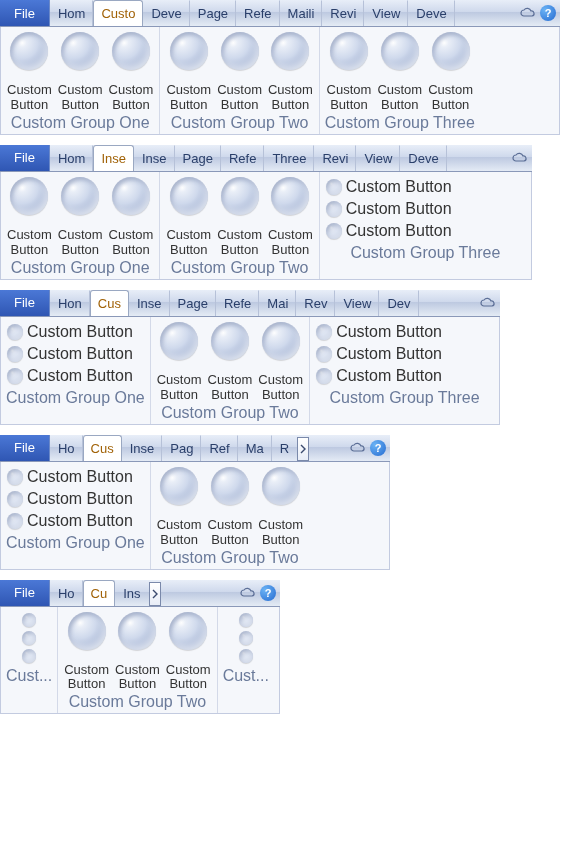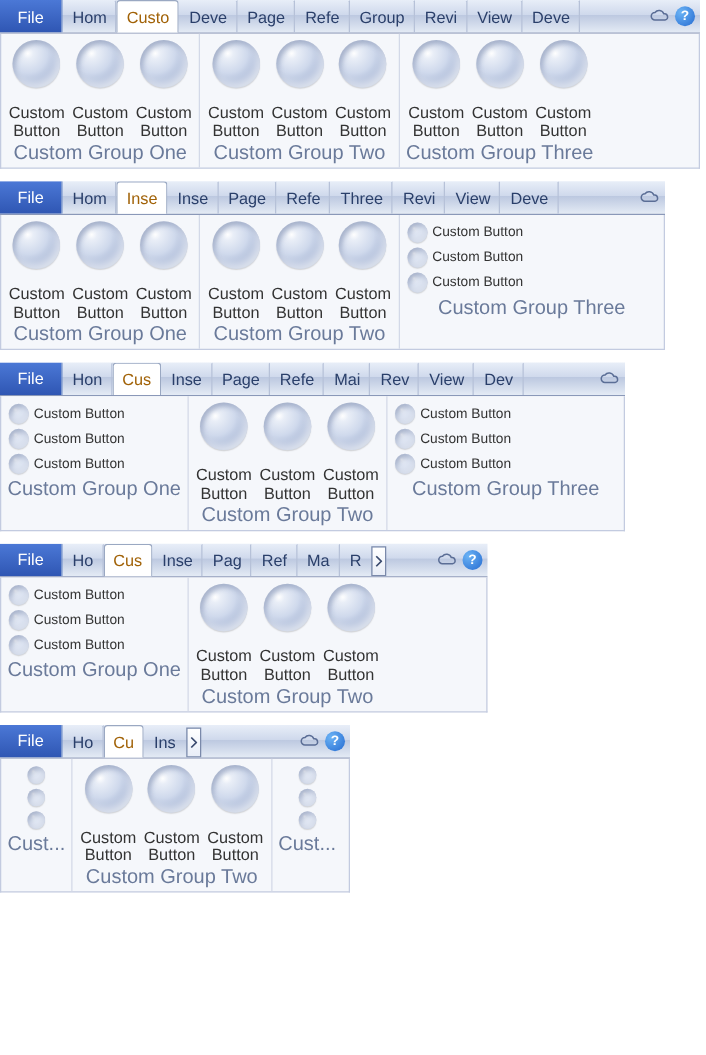--- a/index.html
+++ b/index.html
@@ -23,39 +23,39 @@
 .group:last-child{border-right:none}
 .grow{display:flex;gap:6px;padding:2px 4px 0 4px}
 .grow.col{flex-direction:column;gap:2px;align-items:flex-start;padding:2px 4px}
 .bigbtn{display:flex;flex-direction:column;align-items:center;gap:12px}
 .sphere{border-radius:50%;background:radial-gradient(circle at 32% 28%,#fff 0%,#e9eef7 12%,#cfd9ec 42%,#a7b6d5 70%,#9ab 100%);box-shadow:inset -3px -4px 6px rgba(255,255,255,.6),inset 2px 3px 4px rgba(60,80,130,.35),0 1px 1px rgba(0,0,0,.15)}
 .sp-lg{width:38px;height:38px}
 .sp-md{width:16px;height:16px}
 .sp-sm{width:14px;height:14px}
 .btnlbl{text-align:center;line-height:1.15;color:#333;font-size:13px;padding-top:1px}
 .smrow{display:flex;align-items:center;gap:4px;padding:1px 0}
-.smlbl{color:#333;font-size:11px}
+.smlbl{color:#333;font-size:16px}
 .grlabel{font-size:16px;color:#6a7a9a;padding:1px 3px 1px 3px;white-space:nowrap;max-width:100%;overflow:hidden;text-overflow:ellipsis}
 .colcenter{align-items:center}
 
 .label-split{display:block}
 </style>
 </head>
 <body>
 
 <div class="ctrl" style="width:560px">
   <div class="topbar">
     <div class="filebtn">File</div>
     <div class="tabs">
       <div class="tab sep">Hom</div>
       <div class="tab sel">Custo</div>
       <div class="tab sep">Deve</div>
       <div class="tab sep">Page</div>
       <div class="tab sep">Refe</div>
-      <div class="tab sep">Group</div>
+      <div class="tab sep">Maili</div>
       <div class="tab sep">Revi</div>
       <div class="tab sep">View</div>
       <div class="tab sep">Deve</div>
     </div>
     <div class="spacer"></div>
     <div class="rightbtns">
       <span class="cloud">
           <svg width="16" height="12" viewBox="0 0 16 12">
             <path d="M4 9a3 3 0 010-6 4 4 0 017 1 2.5 2.5 0 011 5H4z" fill="none" stroke="#5b6e96" stroke-width="1.2"></path>
           </svg>

